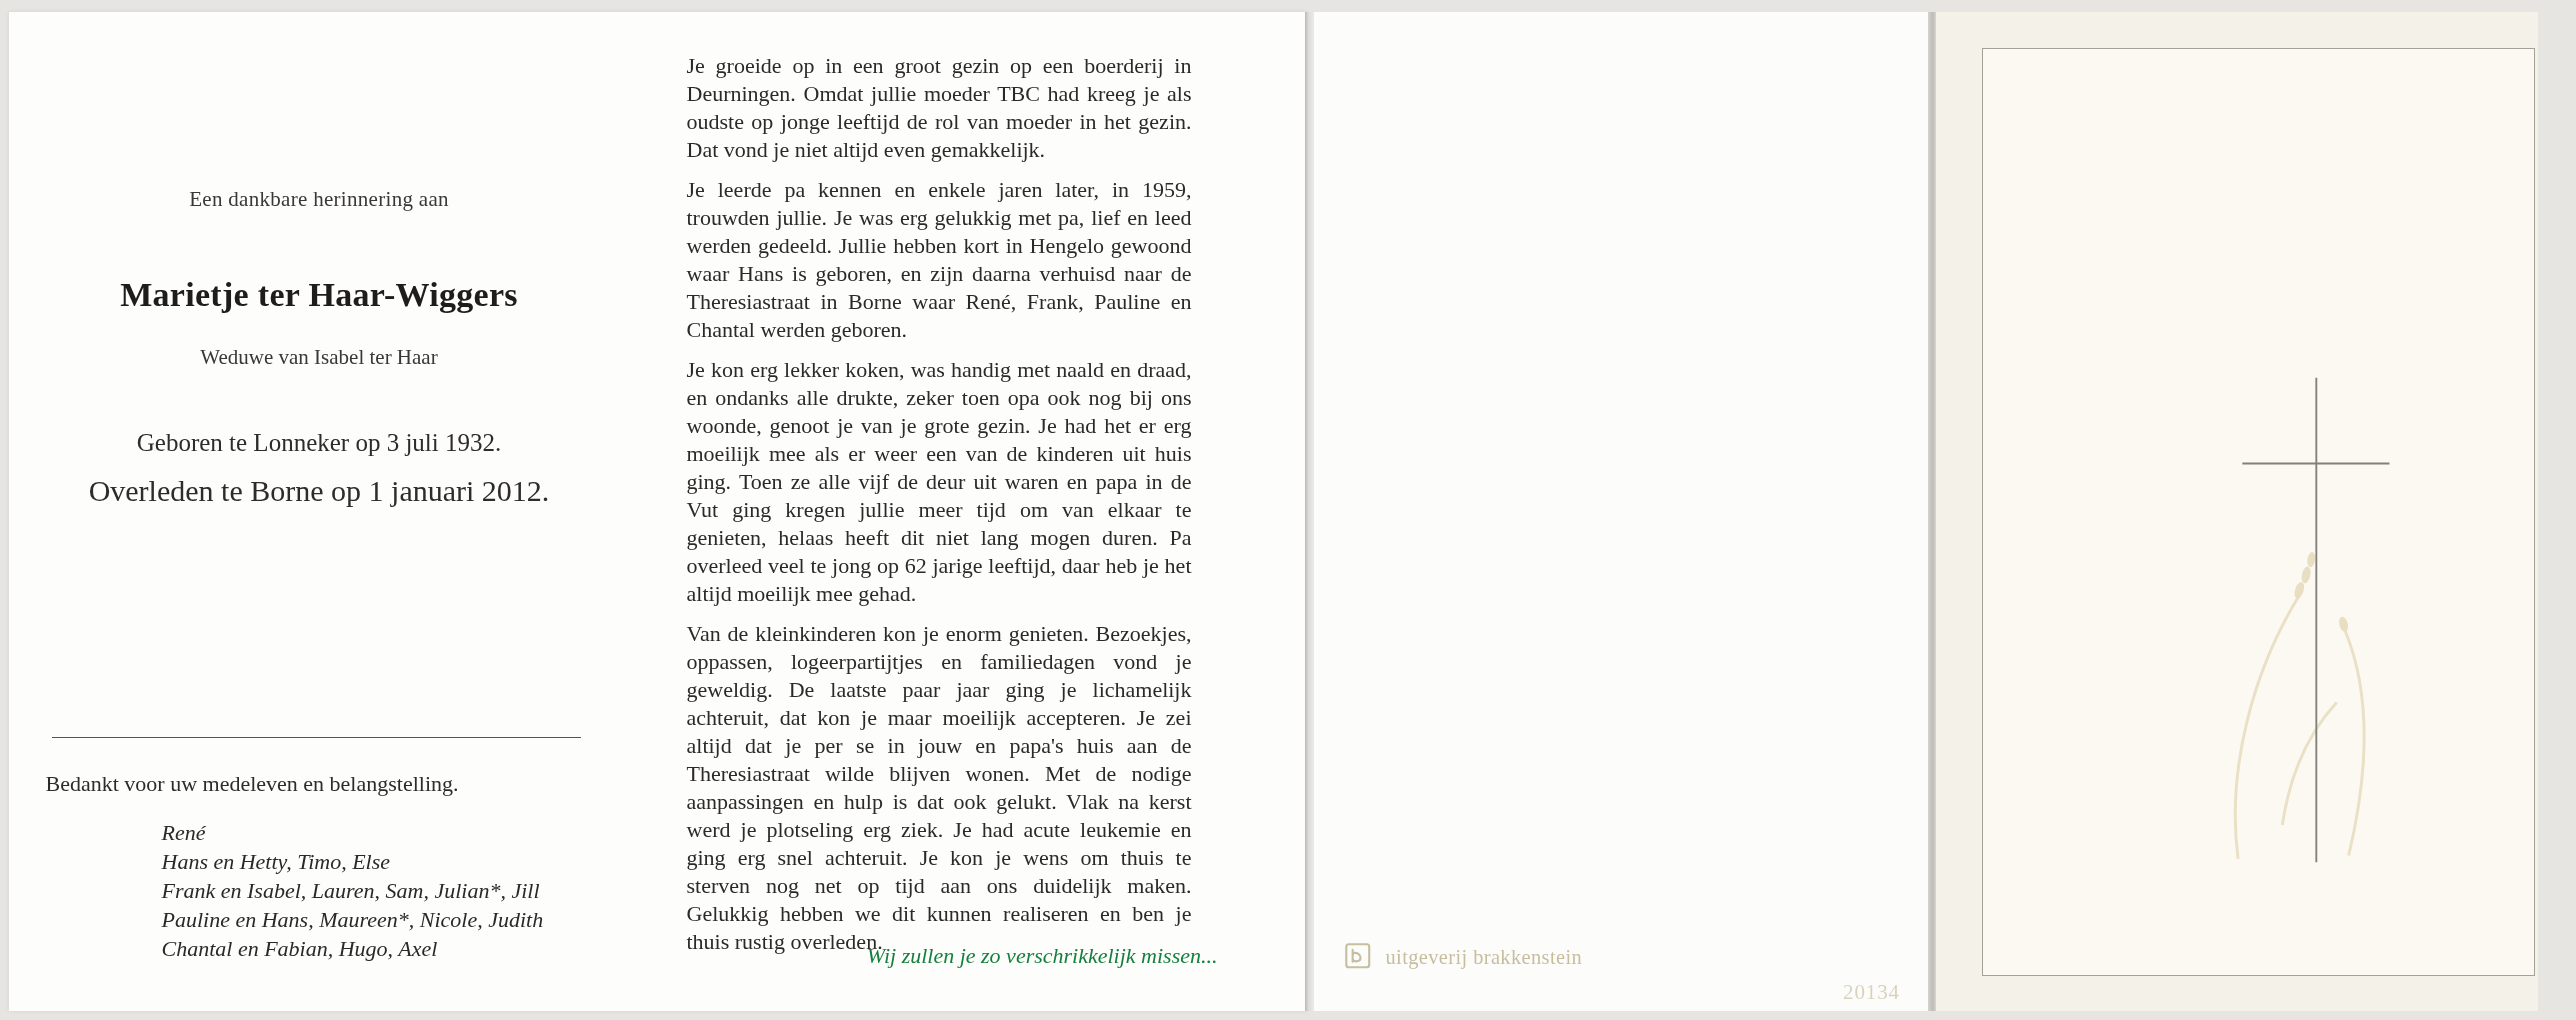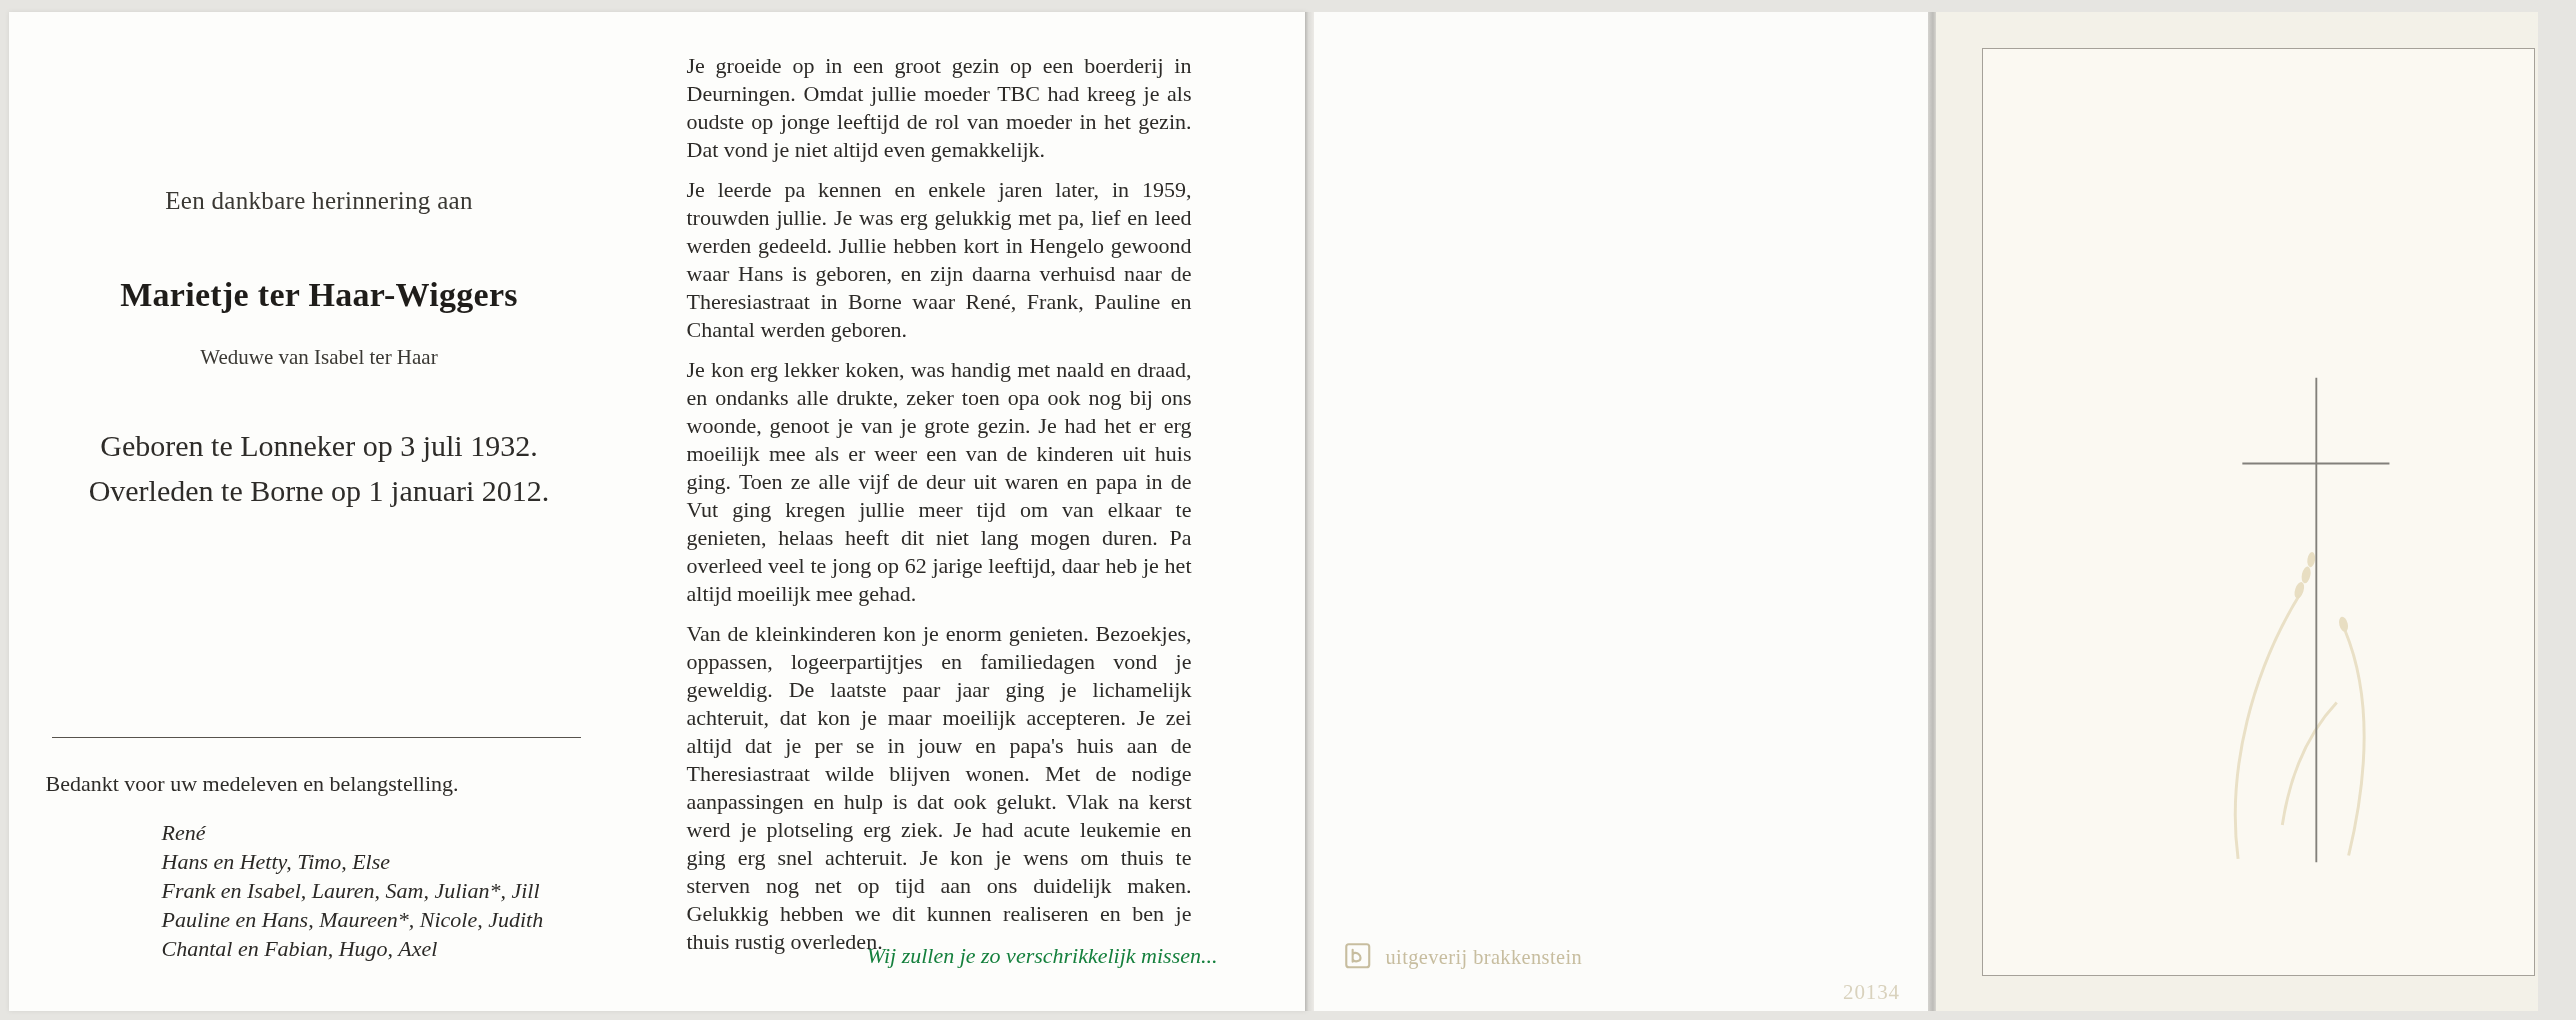--- a/index.html
+++ b/index.html
@@ -12,24 +12,24 @@
   .card{position:absolute;top:12px;height:999px;}
   #card-left{left:8.5px;width:1297px;background:#fdfdfb;box-shadow:0 0 5.1px rgba(0,0,0,.08);}
   #card-mid{left:1314px;width:614px;background:#fcfcfa;}
   #card-right{left:1936px;width:602px;background:#f3f1e8;}
   .fold{position:absolute;top:12px;height:999px;width:8.5px;}
   #fold-1{left:1305px;background:linear-gradient(to right,#b9b8b4,#dddcd8 40%,#eceae6);}
   #fold-2{left:1928px;background:linear-gradient(to right,#d4d3cf,#bdbcb8 55%,#e0ded8);}
 
   
   .centered-line{position:absolute;left:0;width:621px;text-align:center;}
-  #dedication{top:175px;font-size:25px;color:#3a3833;letter-spacing:0.3px;}
+  #dedication{top:175px;font-size:21px;color:#3a3833;letter-spacing:0.3px;}
   #deceased-name{top:264px;font-size:34px;font-weight:bold;color:#1f1d1a;letter-spacing:0.3px;}
   #relation{top:333px;font-size:21px;color:#3a3833;}
-  #born{top:417px;font-size:30px;}
+  #born{top:417px;font-size:25px;}
   #died{top:462px;font-size:30px;}
   #divider{position:absolute;left:43px;top:725px;width:529px;border-top:1.7px solid#57534d;}
   #thanks{position:absolute;left:37px;top:759px;font-size:22px;}
   #family-list{position:absolute;left:153px;top:806px;font-style:italic;font-size:22px;line-height:29px;color:#2b2926;}
 
   
   #biography{position:absolute;left:666px;top:28px;width:529px;font-size:22px;line-height:28px;text-align:justify;color:#2c2a27;}
   #biography p{margin:12px;}
   #closing-line{position:absolute;left:680px;top:931px;width:529px;text-align:right;font-style:italic;font-size:22px;color:#15803d;}
 

